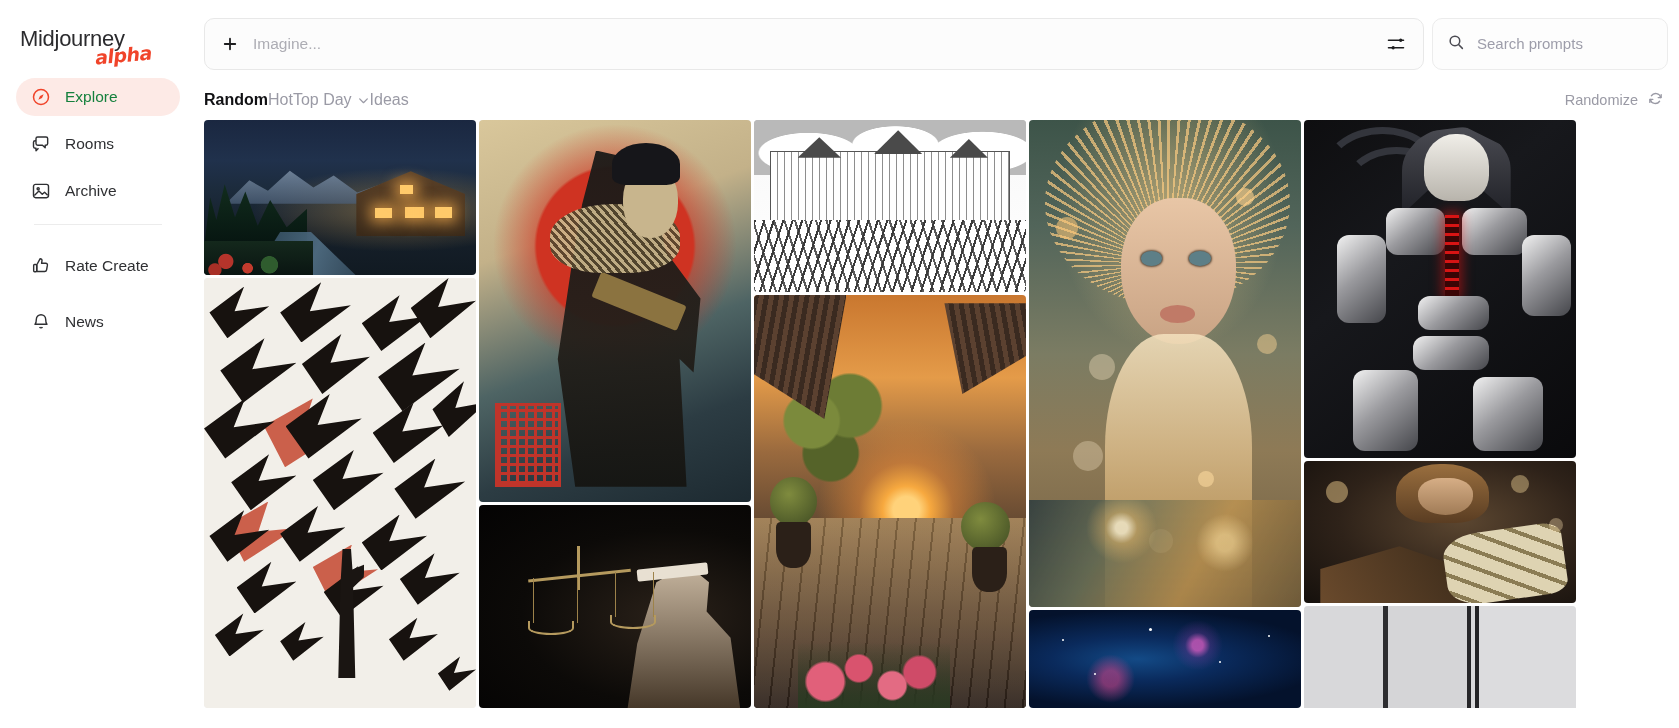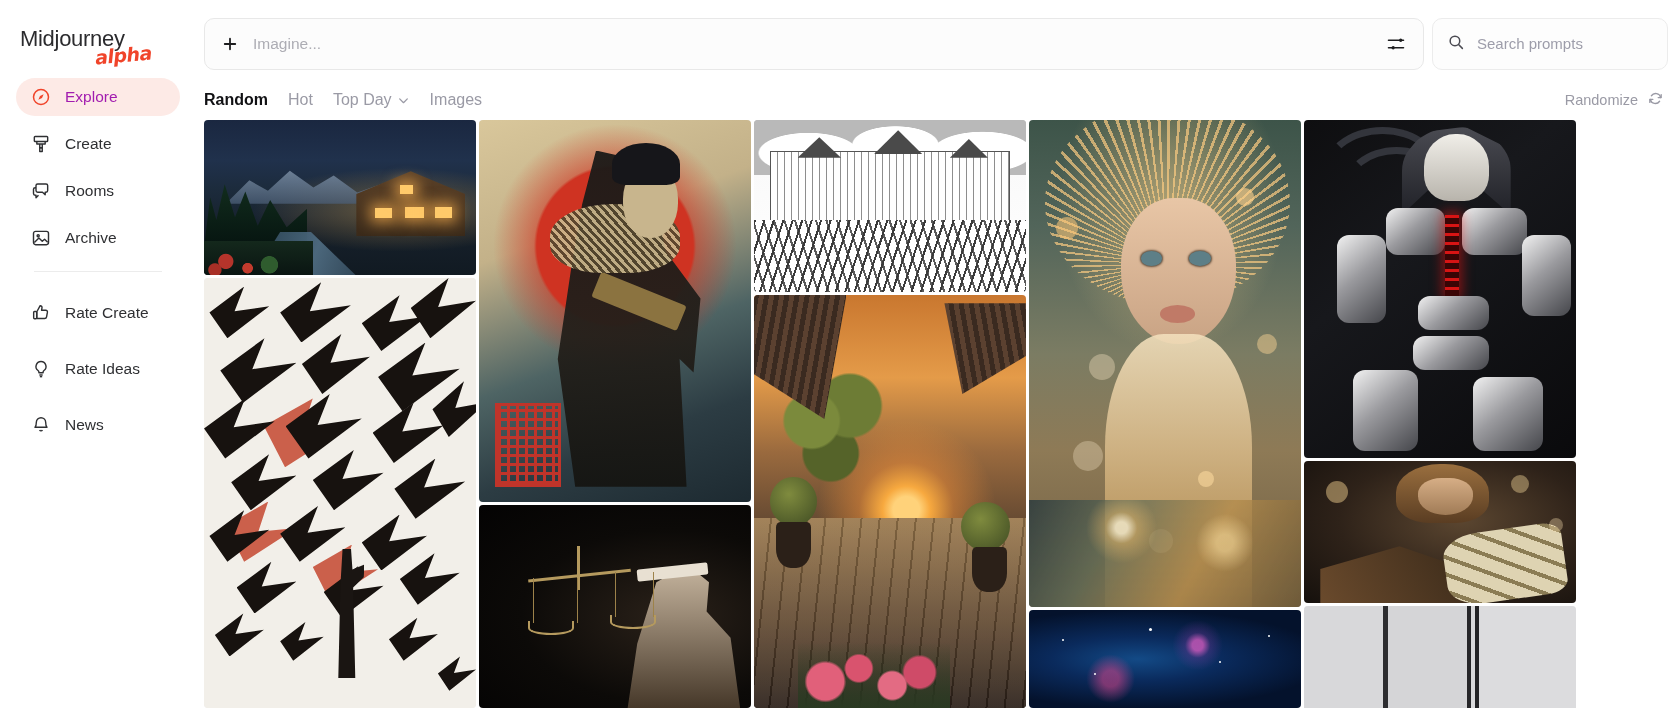--- a/index.html
+++ b/index.html
@@ -45,21 +45,21 @@
     border-radius: 19px;
     margin-bottom: 9px;
     cursor: pointer;
     color: #2f3033;
     font-size: 15.5px;
   }
   .nav-item .ico { width: 21px; height: 21px; display:flex; align-items:center; justify-content:center; flex: 0 0 21px;}
   .nav-item .ico svg { display:block; }
   .nav-item.active {
     background: #fdeae6;
-    color: #a21caf;
+    color: #15803d;
   }
   .nav-item.active .ico svg { stroke: #f0442a; }
   .nav-sep {
     height: 1px; background: #ececec;
     margin: 14px 18px 22px 18px;
   }
   .nav-group-2 .nav-item { margin-bottom: 18px; }
 
   
   .main { flex: 1; height: 728px; position: relative; background:#fff; }
@@ -105,21 +105,21 @@
     font-size: 15px; color: #c2410c;
   }
   .search-input::placeholder { color: #9d9daa; }
 
   
   .tabs-row {
     display: flex; align-items: center;
     padding: 8px 11px 0 8px;
     height: 48px;
   }
-  .tabs { display:flex; align-items:center; gap: 20px; padding-left: 0px;}
+  .tabs { display:flex; align-items:center; padding-left: 0px;}
   .tab {
     font-size: 16px; color: #9a9aa5; cursor: pointer;
     display: flex; align-items: center; gap: 5px;
     font-weight: 400;
   }
   .tab.active { color: #111114; font-weight: 700; }
   .chev { display:flex; }
   .spacer { flex: 1; }
   .randomize {
     display:flex; align-items:center; gap: 9px;
@@ -469,31 +469,20 @@
         <div class="nav-item active">
           <span class="ico">
             <svg width="20" height="20" viewBox="0 0 24 24" fill="none" stroke="#f0442a" stroke-width="1.8">
               <circle cx="12" cy="12" r="9"></circle>
                 <path d="M15.2 8.8 10.8 10.8 8.8 15.2 13.2 13.2Z" fill="#f0442a" stroke="none"></path>
             </svg>
           </span>
           <span>Explore</span>
         </div>
 
-        <div class="nav-item">
-          <span class="ico">
-            <svg width="20" height="20" viewBox="0 0 24 24" fill="none" stroke="#2f3033" stroke-width="1.7" stroke-linejoin="round">
-              <rect x="4" y="3" width="16" height="6" rx="1"></rect>
-              <path d="M7 9v3h10V9"></path>
-                <path d="M10.5 12v4.5h3V12"></path>
-                <path d="M10.5 16.5h3V21h-3z"></path>
-            </svg>
-          </span>
-          <span>Create</span>
-        </div>
 
         <div class="nav-item">
           <span class="ico">
             <svg width="20" height="20" viewBox="0 0 24 24" fill="none" stroke="#2f3033" stroke-width="1.7" stroke-linejoin="round">
               <path d="M8 3.5h10a2 2 0 0 1 2 2v6a2 2 0 0 1-2 2h-1v3l-3.2-3H8a2 2 0 0 1-2-2v-6a2 2 0 0 1 2-2z"></path>
               <path d="M6 8H5a2 2 0 0 0-2 2v5a2 2 0 0 0 2 2h1v3l3-3"></path>
             </svg>
           </span>
           <span>Rooms</span>
         </div>
@@ -516,30 +505,20 @@
         <div class="nav-item">
           <span class="ico">
             <svg width="20" height="20" viewBox="0 0 24 24" fill="none" stroke="#2f3033" stroke-width="1.7" stroke-linejoin="round">
               <path d="M7 10.5 11 3.2c1.4 0 2.4 1.1 2.2 2.4l-.5 3.1h5a2 2 0 0 1 2 2.3l-1 5.6a2.4 2.4 0 0 1-2.4 2H7z"></path>
               <rect x="3.2" y="10.2" width="3.6" height="8.6" rx="1"></rect>
             </svg>
           </span>
           <span>Rate Create</span>
         </div>
 
-        <div class="nav-item">
-          <span class="ico">
-            <svg width="20" height="20" viewBox="0 0 24 24" fill="none" stroke="#2f3033" stroke-width="1.7" stroke-linejoin="round">
-              <path d="M12 3a6 6 0 0 1 3.6 10.8c-.7.6-1.1 1.3-1.1 2.1v.6h-5v-.6c0-.8-.4-1.5-1.1-2.1A6 6 0 0 1 12 3z"></path>
-              <path d="M10 19.2h4"></path>
-                <path d="M10.6 21.2h2.8"></path>
-            </svg>
-          </span>
-          <span>Rate Ideas</span>
-        </div>
 
         <div class="nav-item">
           <span class="ico">
             <svg width="20" height="20" viewBox="0 0 24 24" fill="none" stroke="#2f3033" stroke-width="1.7" stroke-linejoin="round">
               <path d="M12 3.2a5.6 5.6 0 0 0-5.6 5.6c0 4.4-1.6 5.8-1.6 5.8h14.4s-1.6-1.4-1.6-5.8A5.6 5.6 0 0 0 12 3.2z"></path>
               <path d="M10.3 18a1.9 1.9 0 0 0 3.4 0"></path>
             </svg>
           </span>
           <span>News</span>
         </div>
@@ -588,21 +567,21 @@
         </div>
         <div class="tab">
           <span>Top Day</span>
           <span class="chev">
             <svg width="13" height="13" viewBox="0 0 24 24" fill="none" stroke="#9a9aa5" stroke-width="2.4" stroke-linecap="round" stroke-linejoin="round">
               <path d="M5 9l7 7 7-7"></path>
             </svg>
           </span>
         </div>
         <div class="tab">
-          <span>Images</span>
+          <span>Ideas</span>
         </div>
       </div>
 
       <div class="spacer"></div>
 
       <div class="randomize">
         <span>Randomize</span>
         <span>
           <svg width="17" height="17" viewBox="0 0 24 24" fill="none" stroke="#9a9aa5" stroke-width="1.9" stroke-linecap="round" stroke-linejoin="round">
             <path d="M20 6.5v4.2h-4.2"></path>

